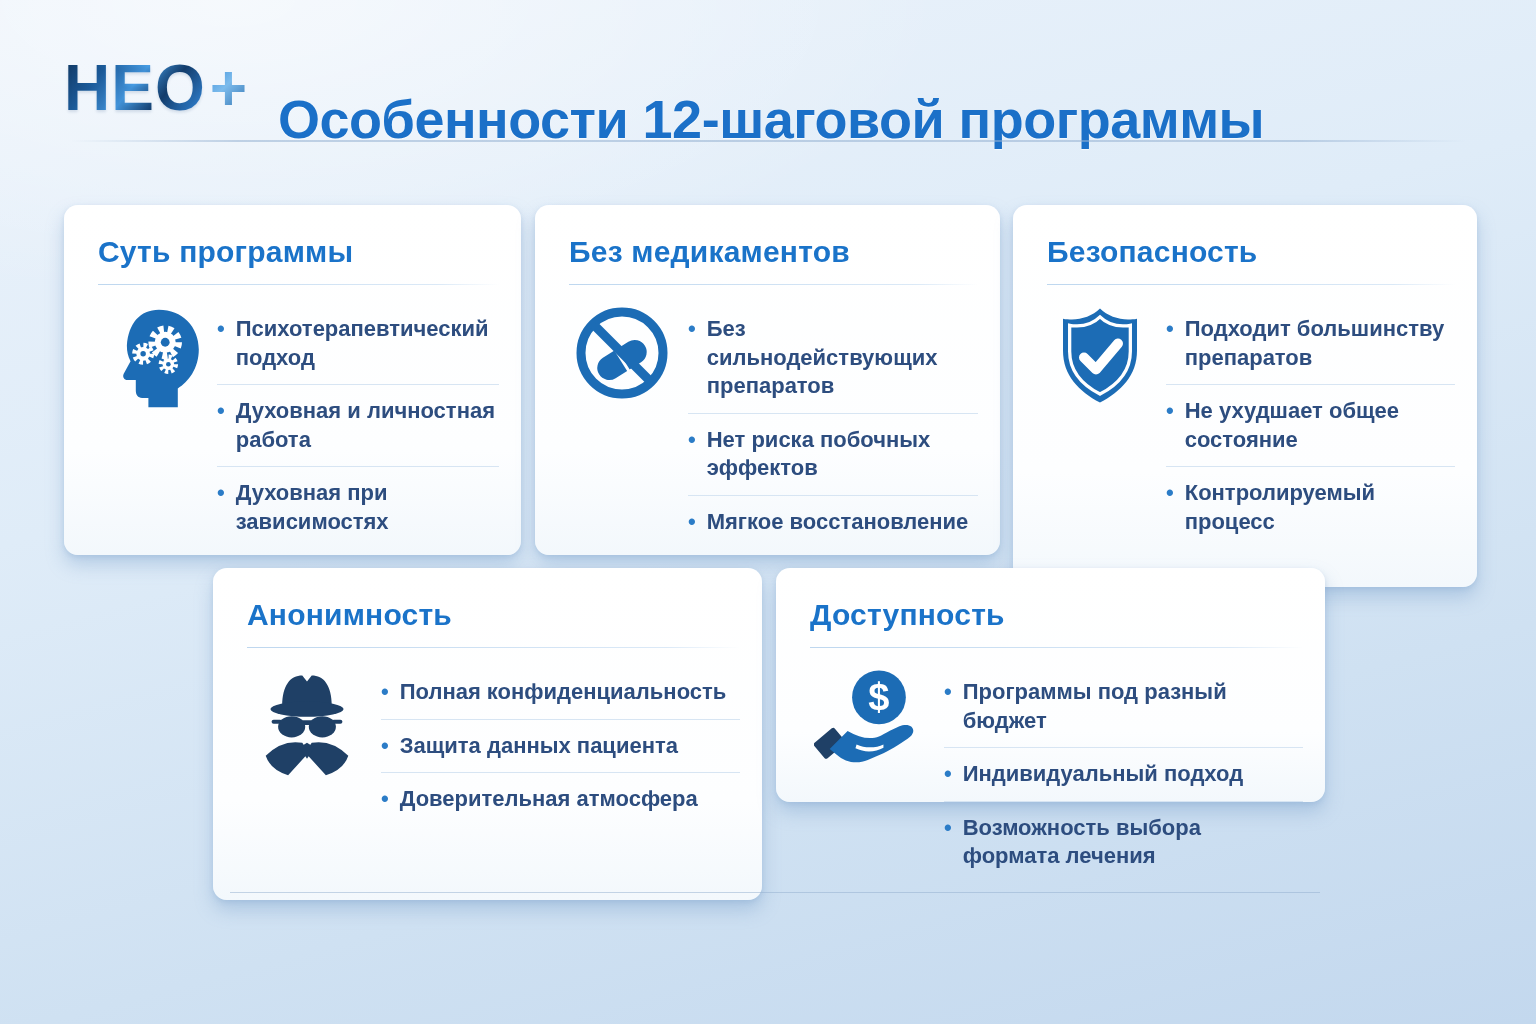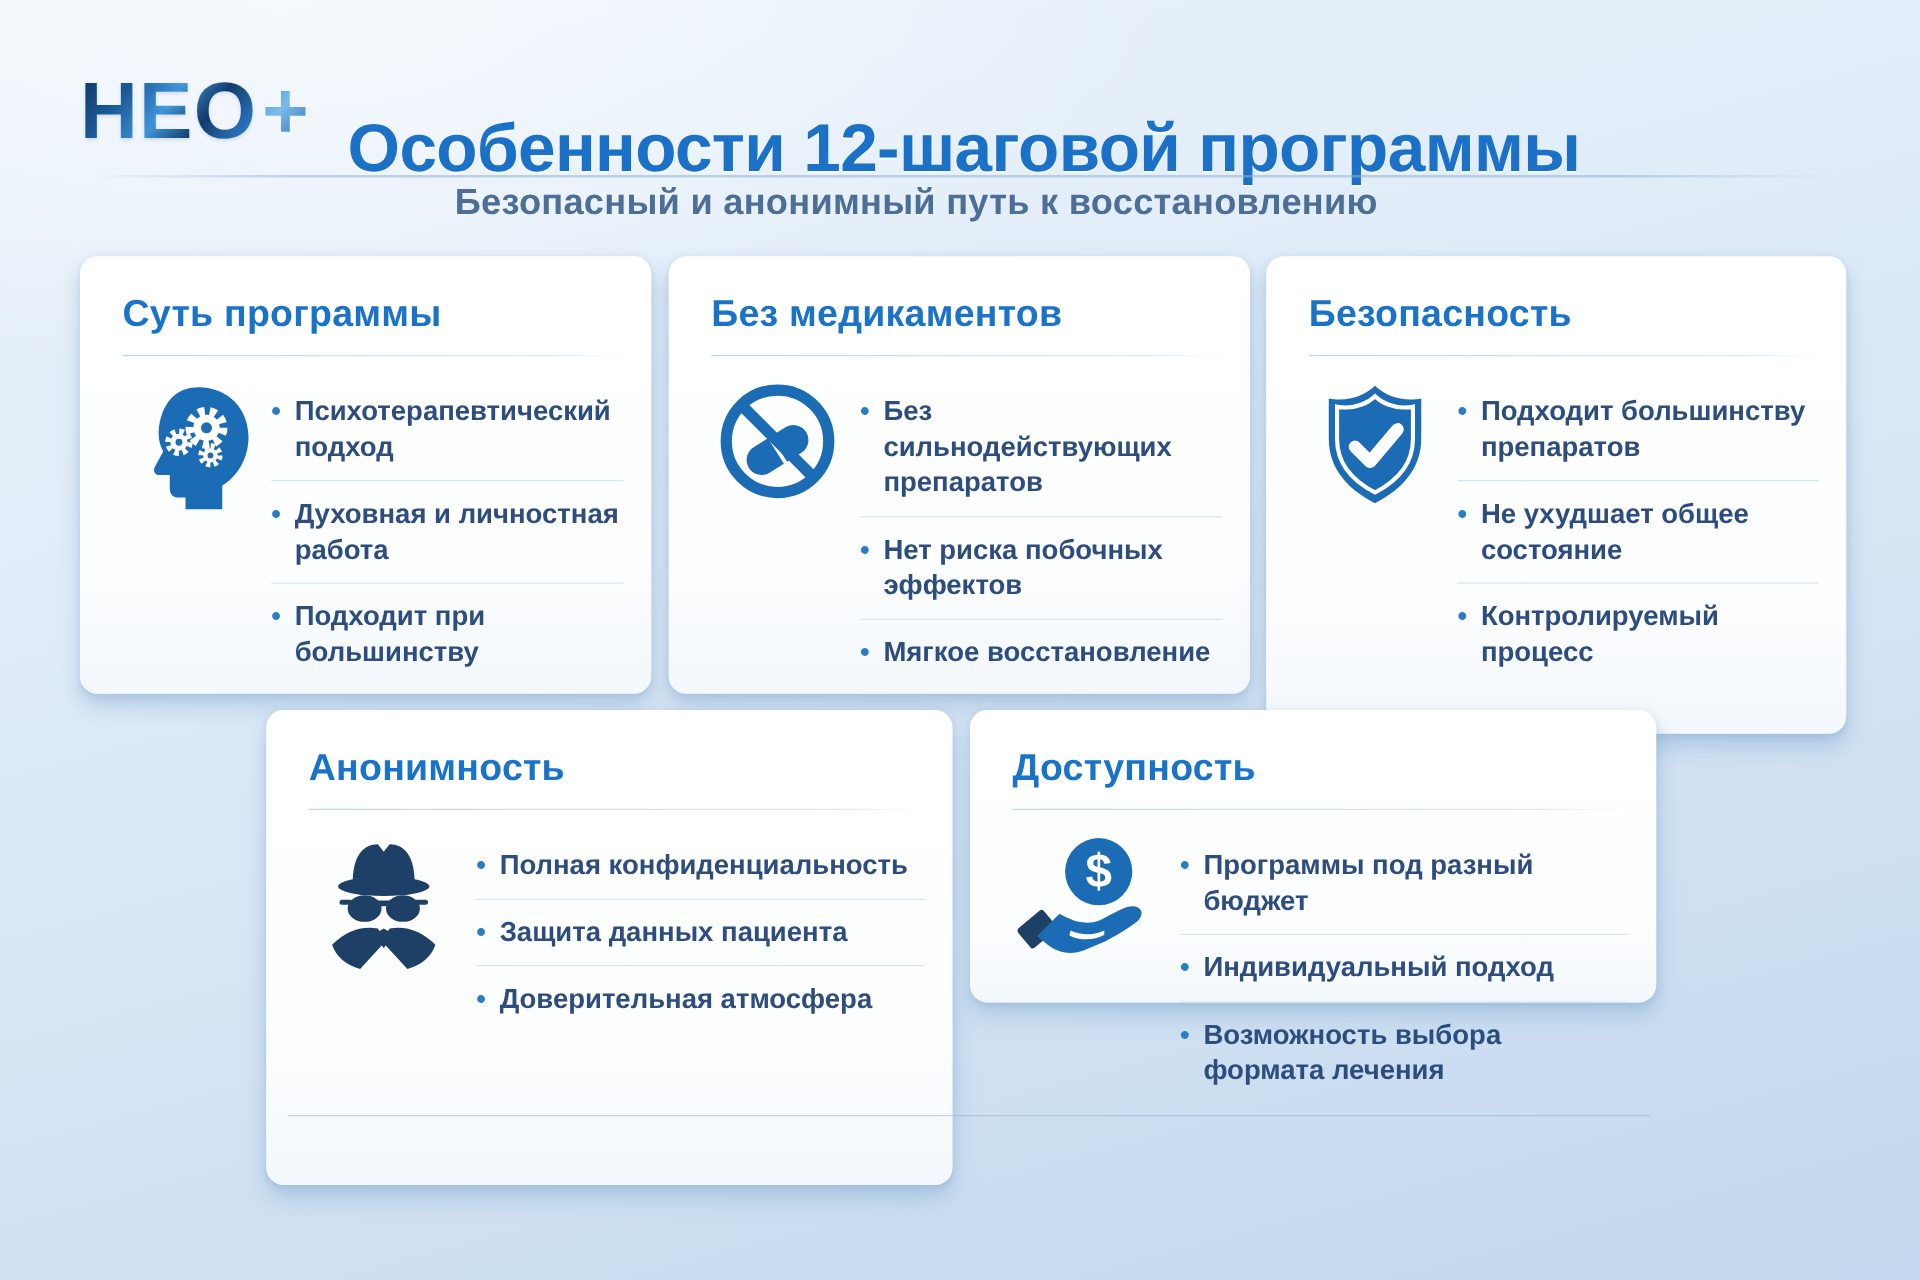--- a/index.html
+++ b/index.html
@@ -50,21 +50,21 @@
     position:absolute;
     background:linear-gradient(180deg,#ffffff 0%,#fdfeff 70%,#f3f8fc 100%);
     border-radius:14px;
     box-shadow:0 10px 18px rgba(116,155,200,.38), 0 2px 5px rgba(116,155,200,.22);
     padding:30px 22px 24px 34px;
     box-sizing:border-box;
   }
   .card-0{left:64px;  top:205px; width:457px; height:350px;}
   .card-1{left:535px; top:205px; width:465px; height:350px;}
   .card-2{left:1013px;top:205px; width:464px; height:382px;}
-  .card-3{left:213px; top:568px; width:549px; height:380px;}
+  .card-3{left:213px; top:568px; width:549px; height:332px;}
   .card-4{left:776px; top:568px; width:549px; height:234px;}
 
   .card h2{
     margin:0;font-size:30px;font-weight:bold;color:#1a73c9;letter-spacing:.2px;
   }
   .card .rule{
     height:1px;margin-top:15px;
     background:linear-gradient(90deg,#bed7ef,#dbe9f7 85%,rgba(219,233,247,0));
   }
   .card .content{display:flex;align-items:flex-start;gap:14px;margin-top:18px;}
@@ -90,21 +90,20 @@
 <body>
 
 <div class="page">
 
   <div class="logo">
     <span class="neo">НЕО</span>
       <span class="plus">+</span>
   </div>
   <h1 class="page-title">Особенности 12-шаговой программы</h1>
   <div class="header-rule"></div>
-  <div class="page-subtitle">Безопасный и анонимный путь к восстановлению</div>
 
   <section class="card card-0">
     <h2>Суть программы</h2>
     <div class="rule"></div>
     <div class="content">
       <div class="icon-wrap">
         <svg width="105" height="110" viewBox="0 0 100 100">
           <path fill="#1c6cb5" d="M58 4 C80 4 96 20 96 42 C96 60 86 73 76 79 L76 97 L48 97 L48 88 L42 88 C38 88 36 85 36 81 L36 71 L28 71 C25 71 23 68 24.5 65 L31 53 C28.5 48 27.5 44 27.5 38 C29 17 40 4 58 4 Z"></path>
           <g>
             <circle cx="64" cy="35" r="12.5" fill="none" stroke="#ffffff" stroke-width="7" stroke-dasharray="4.8 3.92"></circle>
@@ -123,21 +122,21 @@
         <li>
             <span class="dot">•</span>
             <span>Психотерапевтический подход</span>
           </li>
         <li>
             <span class="dot">•</span>
             <span>Духовная и личностная работа</span>
           </li>
         <li>
             <span class="dot">•</span>
-            <span>Подходит при большинству</span>
+            <span>Духовная при зависимостях</span>
           </li>
       </ul>
     </div>
   </section>
 
   <section class="card card-1">
     <h2>Без медикаментов</h2>
     <div class="rule"></div>
     <div class="content">
       <div class="icon-wrap">

